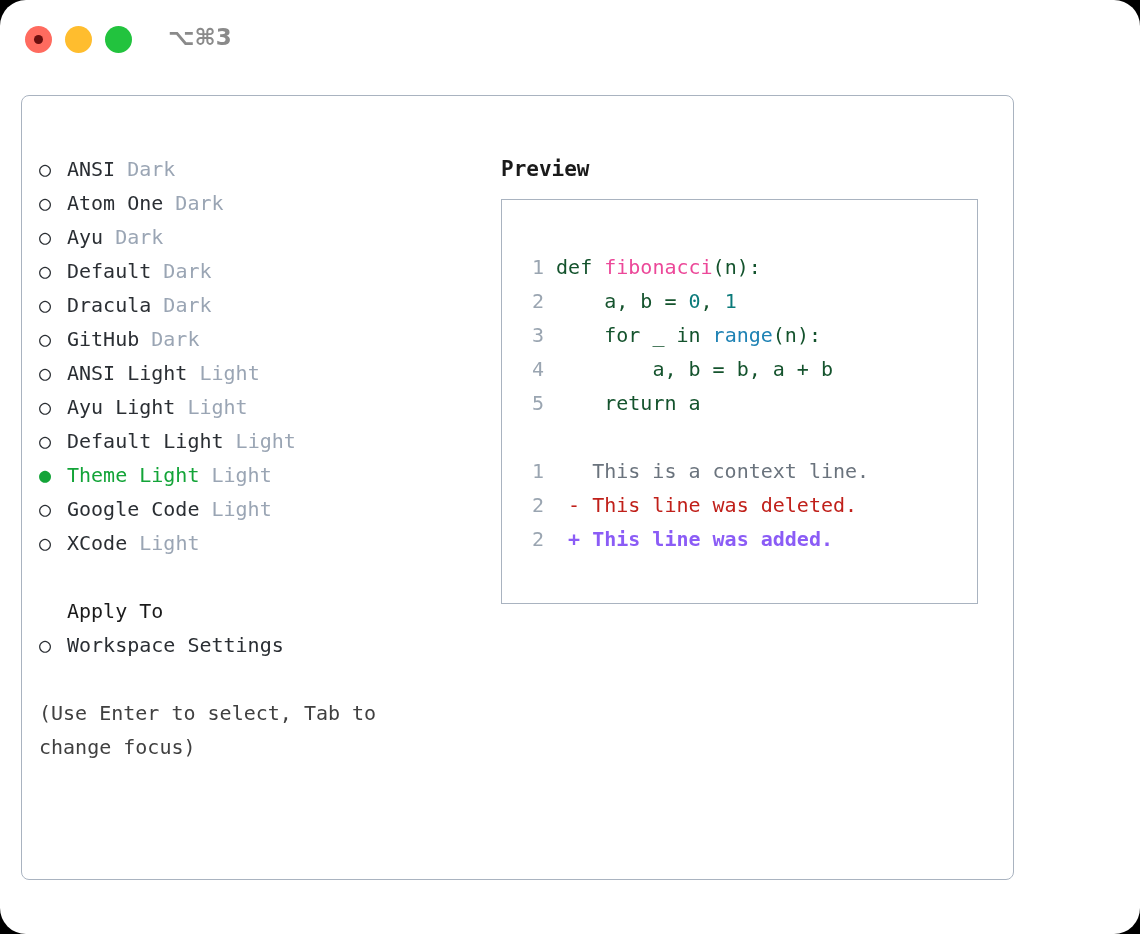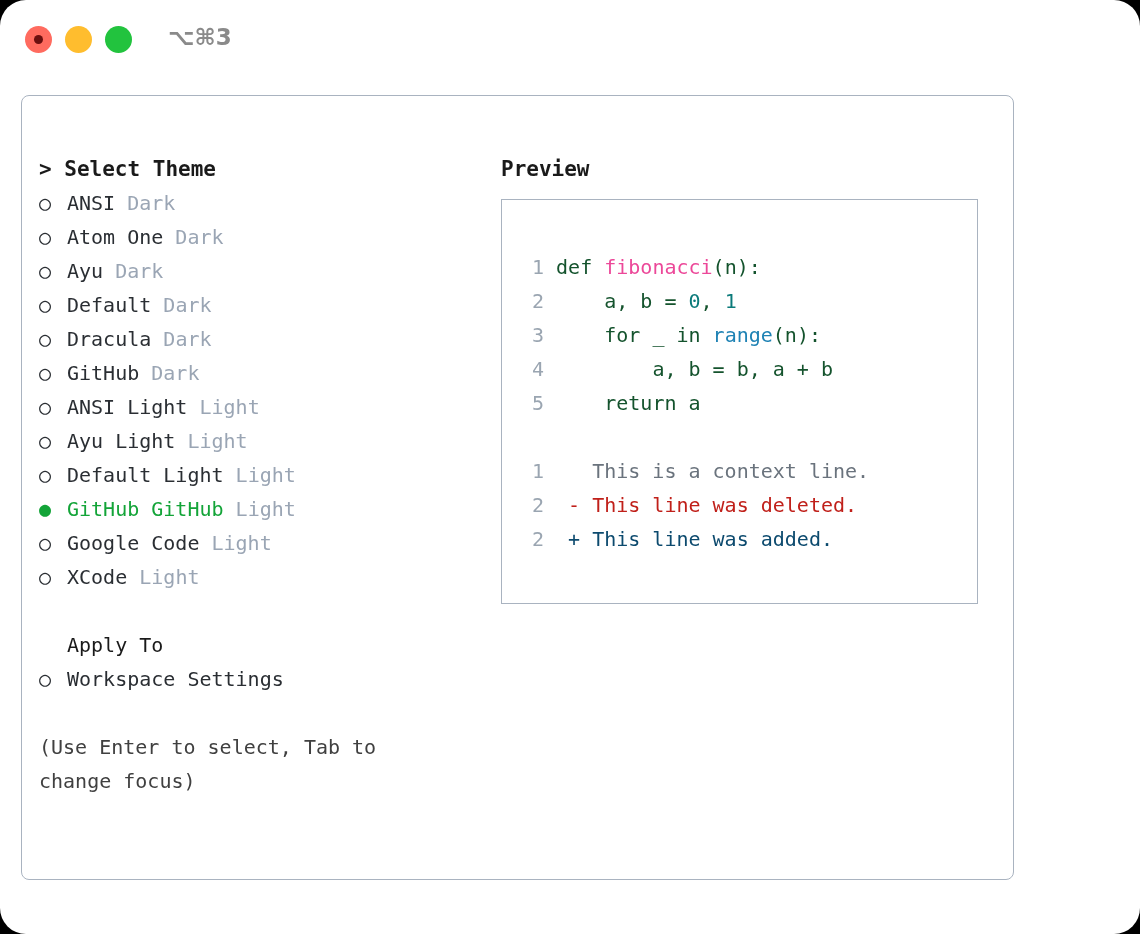--- a/index.html
+++ b/index.html
@@ -154,52 +154,51 @@
     width: 26px;
     text-align: right;
     color: #9aa5b1;
   }
   .code-txt { color: #14532d; }
   .tok-fn   { color: #ec4899; }
   .tok-blt  { color: #1e82b4; }
   .tok-num  { color: #0b7a7a; }
   .d-ctx    { color: #6a737d; }
   .d-del    { color: #c0201a; }
-  .d-add    { color: #0c4a6e; }
+  .d-add    { color: #8b5cf6; font-weight: bold; }
   .blank    { height: 34px; }
 </style>
 </head>
 <body>
 
 <div id="window">
 
   <div id="titlebar">
     <div class="traffic" id="tl-close"></div>
     <div class="traffic" id="tl-min"></div>
     <div class="traffic" id="tl-max"></div>
     <div id="shortcut">⌥⌘3</div>
   </div>
 
   <div id="panel">
 
     <div id="left-col">
 
-      <div class="hdr">&gt; Select Theme</div>
 
       <div id="theme-options">
           <div class="opt"><span class="marker">○</span><span>ANSI</span><span class="tag"> Dark</span></div>
           <div class="opt"><span class="marker">○</span><span>Atom One</span><span class="tag"> Dark</span></div>
           <div class="opt"><span class="marker">○</span><span>Ayu</span><span class="tag"> Dark</span></div>
           <div class="opt"><span class="marker">○</span><span>Default</span><span class="tag"> Dark</span></div>
           <div class="opt"><span class="marker">○</span><span>Dracula</span><span class="tag"> Dark</span></div>
           <div class="opt"><span class="marker">○</span><span>GitHub</span><span class="tag"> Dark</span></div>
           <div class="opt"><span class="marker">○</span><span>ANSI Light</span><span class="tag"> Light</span></div>
           <div class="opt"><span class="marker">○</span><span>Ayu Light</span><span class="tag"> Light</span></div>
           <div class="opt"><span class="marker">○</span><span>Default Light</span><span class="tag"> Light</span></div>
-          <div class="opt selected"><span class="marker">●</span><span>GitHub GitHub</span><span class="tag"> Light</span></div>
+          <div class="opt selected"><span class="marker">●</span><span>Theme Light</span><span class="tag"> Light</span></div>
           <div class="opt"><span class="marker">○</span><span>Google Code</span><span class="tag"> Light</span></div>
           <div class="opt"><span class="marker">○</span><span>XCode</span><span class="tag"> Light</span></div>
         </div>
 
       <div class="spacer"></div>
 
       <div class="section-head">Apply To</div>
 
       <div id="apply-options">
           <div class="opt"><span class="marker">○</span><span>Workspace Settings</span></div>

